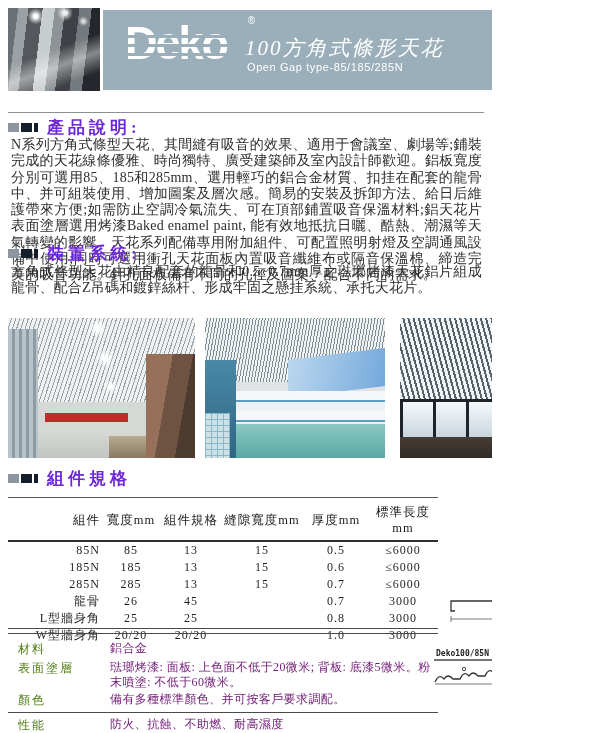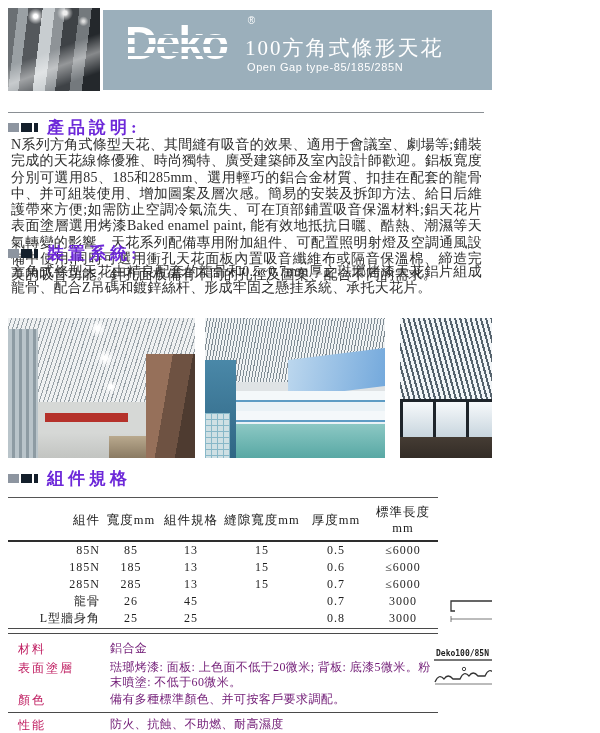--- a/index.html
+++ b/index.html
@@ -16,21 +16,21 @@
       linear-gradient(97deg, #6a6f73 0 10%, #9aa0a4 10% 20%, #54585c 20% 34%, #c8cdd0 34% 46%,
                       #8e9397 46% 56%, #3e4246 56% 70%, #74797d 70% 82%, #24282c 82%);}
   .banner{position:absolute;left:103px;top:10px;width:489px;height:80px;background:#9bafbb;}
   .logo-wrap{position:absolute;left:22px;top:8px;width:118px;height:52px;}
   .logo{font-family:"Liberation Sans",sans-serif;font-weight:900;font-size:45px;line-height:50px;
         color:#fff;letter-spacing:-2px;transform:scaleY(1.04);}
   .ls{position:absolute;left:-3px;right:-3px;height:3px;background:#9bafbb;}
   .ls1{top:17px}.ls2{top:26px}.ls3{top:35px}
   .reg{position:absolute;right:-12px;top:-3px;color:#fff;font-size:10px;
        font-family:"Liberation Sans",sans-serif;}
-  .hd-title{position:absolute;left:142px;top:24px;font-size:21px;color:#fff;letter-spacing:2px;}
+  .hd-title{position:absolute;left:142px;top:24px;font-size:21px;color:#fff;letter-spacing:2px;font-style:italic;}
   .hd-sub{position:absolute;left:144px;top:51px;font-size:11px;color:#fff;letter-spacing:.6px;
           font-family:"Liberation Sans",sans-serif;}
 
   .divider{position:absolute;left:8px;right:8px;top:112px;border-top:1px solid #8a8f94;}
 
   
   .sec{position:absolute;left:8px;display:flex;align-items:center;gap:9px;}
   .mk{display:flex;gap:2px;align-items:center;}
   .mk-a{width:11px;height:9px;background:#8d95a0;}
   .mk-b{width:11px;height:9px;background:#141f2b;}
@@ -92,21 +92,21 @@
     padding:6px 0 4px;border-bottom:2px solid #2e2e2e;text-align:center;}
   table.spec td{font-size:12px;letter-spacing:1px;color:#1f1f1f;text-align:center;
     height:17px;padding:0;}
   table.spec th:first-child,table.spec td:first-child{text-align:right;padding-left:10px;}
   .dbl-rule{position:absolute;left:8px;top:628px;width:430px;height:4px;
     border-top:1px solid #4a4a4a;border-bottom:1px solid #4a4a4a;}
 
   
   .props{position:absolute;left:8px;top:641px;width:430px;font-size:12px;}
   .prow{display:flex;margin-bottom:2px;}
-  .plabel{width:92px;padding-left:10px;letter-spacing:2px;color:#be185d;flex:none;}
+  .plabel{width:92px;padding-left:10px;letter-spacing:2px;color:#4d7c0f;flex:none;}
   .pvalue{flex:1;line-height:15px;letter-spacing:.4px;color:#701a75;}
   .rule{border-top:1px solid #4a4a4a;margin:3px 0 4px;}
 
   
   .profiles{position:absolute;left:436px;top:503px;}
   .asm{position:absolute;left:432px;top:646px;}
   .ln{fill:none;stroke:#333;stroke-width:1.3;}
   .thin{stroke:#555;stroke-width:.8;}
   .dim{font-family:"DejaVu Sans Mono",monospace;font-size:9px;fill:#444;}
   .asm-label{font-family:"DejaVu Sans Mono",monospace;font-size:8px;font-weight:bold;fill:#222;}
@@ -235,20 +235,28 @@
           <td></td>
           <td>0.7</td>
           <td>3000</td>
       </tr>
       <tr>
         <td>L型牆身角</td>
           <td>25</td>
           <td>25</td>
           <td></td>
           <td>0.8</td>
+          <td>3000</td>
+      </tr>
+      <tr>
+        <td>W型牆身角</td>
+          <td>20/20</td>
+          <td>20/20</td>
+          <td></td>
+          <td>1.0</td>
           <td>3000</td>
       </tr>
     </tbody>
   </table>
   <div class="dbl-rule"></div>
 
   <div class="props">
     <div class="prow">
       <span class="plabel">材料</span>
       <span class="pvalue">鋁合金</span>

